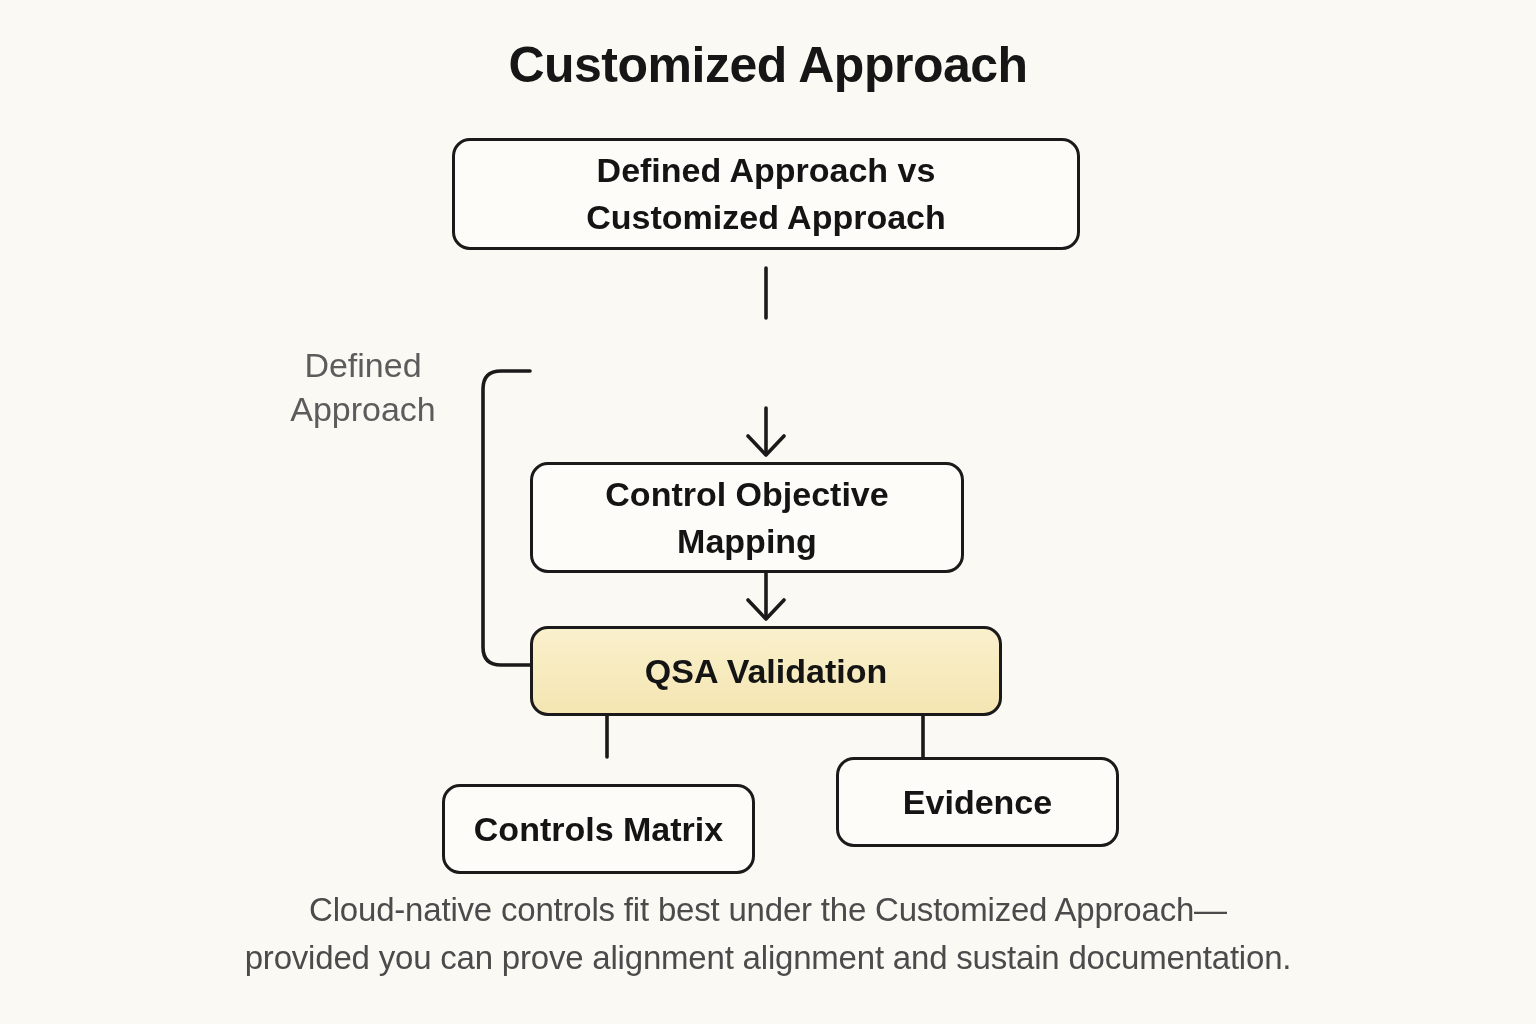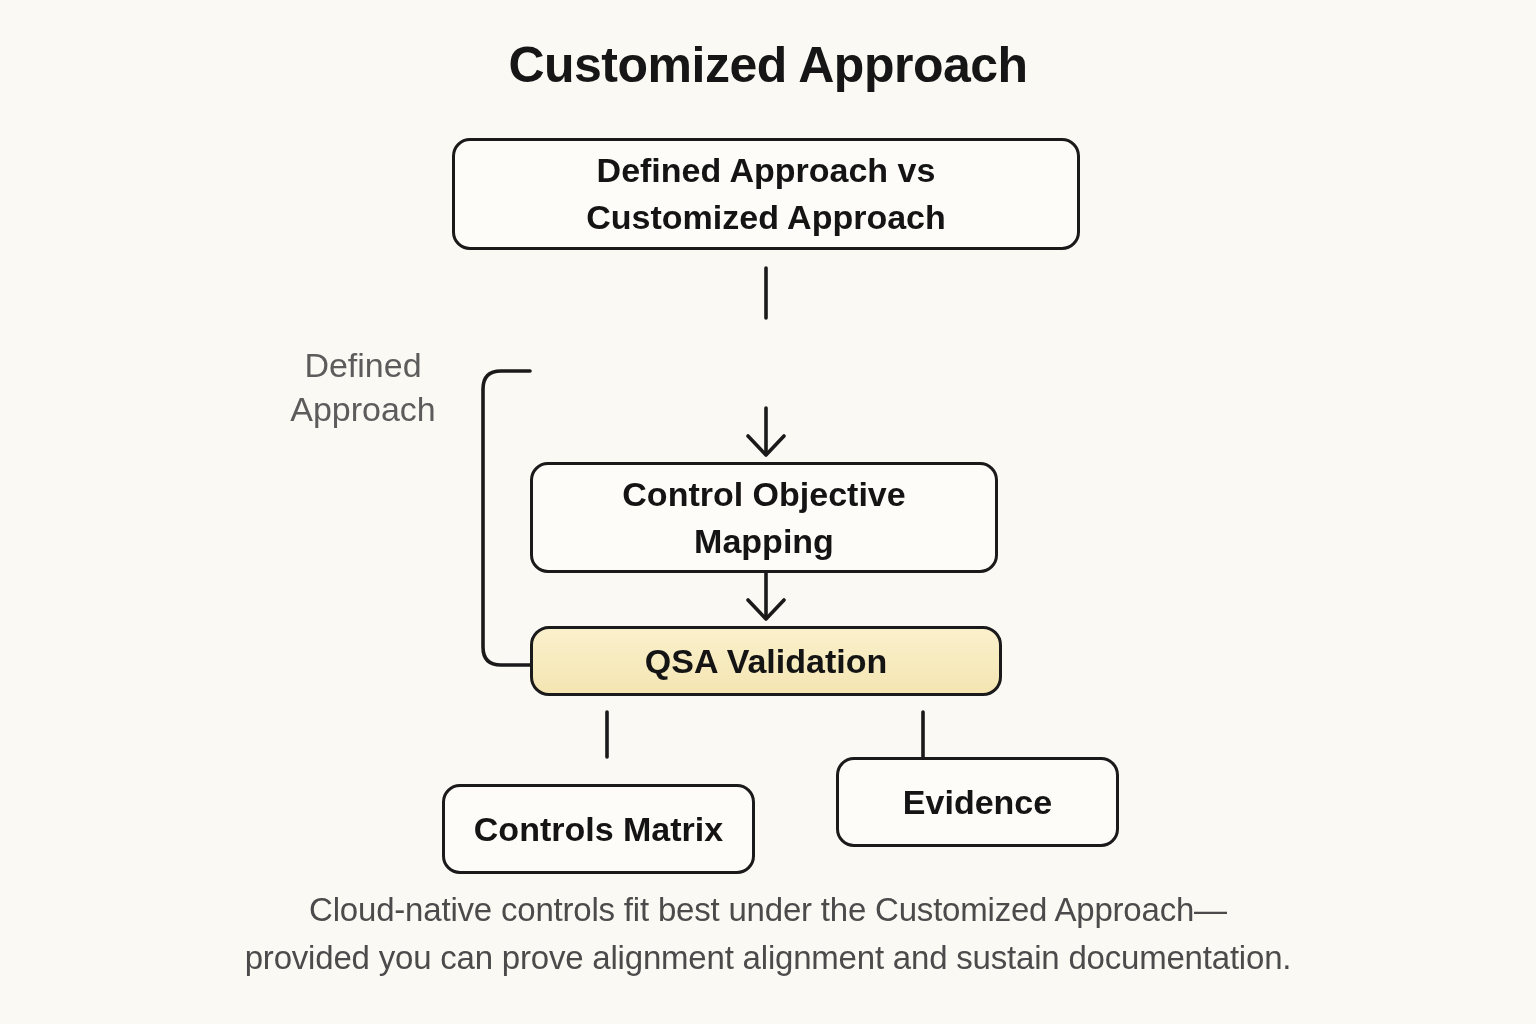--- a/index.html
+++ b/index.html
@@ -55,22 +55,22 @@
     color:#141414;
     line-height:1.38;
     white-space:pre-line;
     padding:0 14px;
   }
   .node.accent{
     background:linear-gradient(180deg,var(--accent-fill-top) 0%,var(--accent-fill-bottom) 100%);
   }
   .node-comparison{left:452px;top:138px;width:628px;height:112px;}
   .node-risk{left:530px;top:318px;width:472px;height:90px;}
-  .node-mapping{left:530px;top:462px;width:468px;height:111px;}
-  .node-qsa{left:530px;top:626px;width:472px;height:70px;border-radius:19px;}
+  .node-mapping{left:530px;top:462px;width:434px;height:111px;}
+  .node-qsa{left:530px;top:626px;width:472px;height:90px;}
   .node-controls-matrix{left:442px;top:757px;width:313px;height:90px;margin-top:27px;}
   .node-evidence{left:809px;top:757px;width:283px;height:90px;margin-left:27px;}
   .side-label{
     position:absolute;
     left:258px;top:344px;width:210px;
     text-align:center;
     font-size:34px;
     font-weight:500;
     color:var(--muted);
     line-height:1.28;

